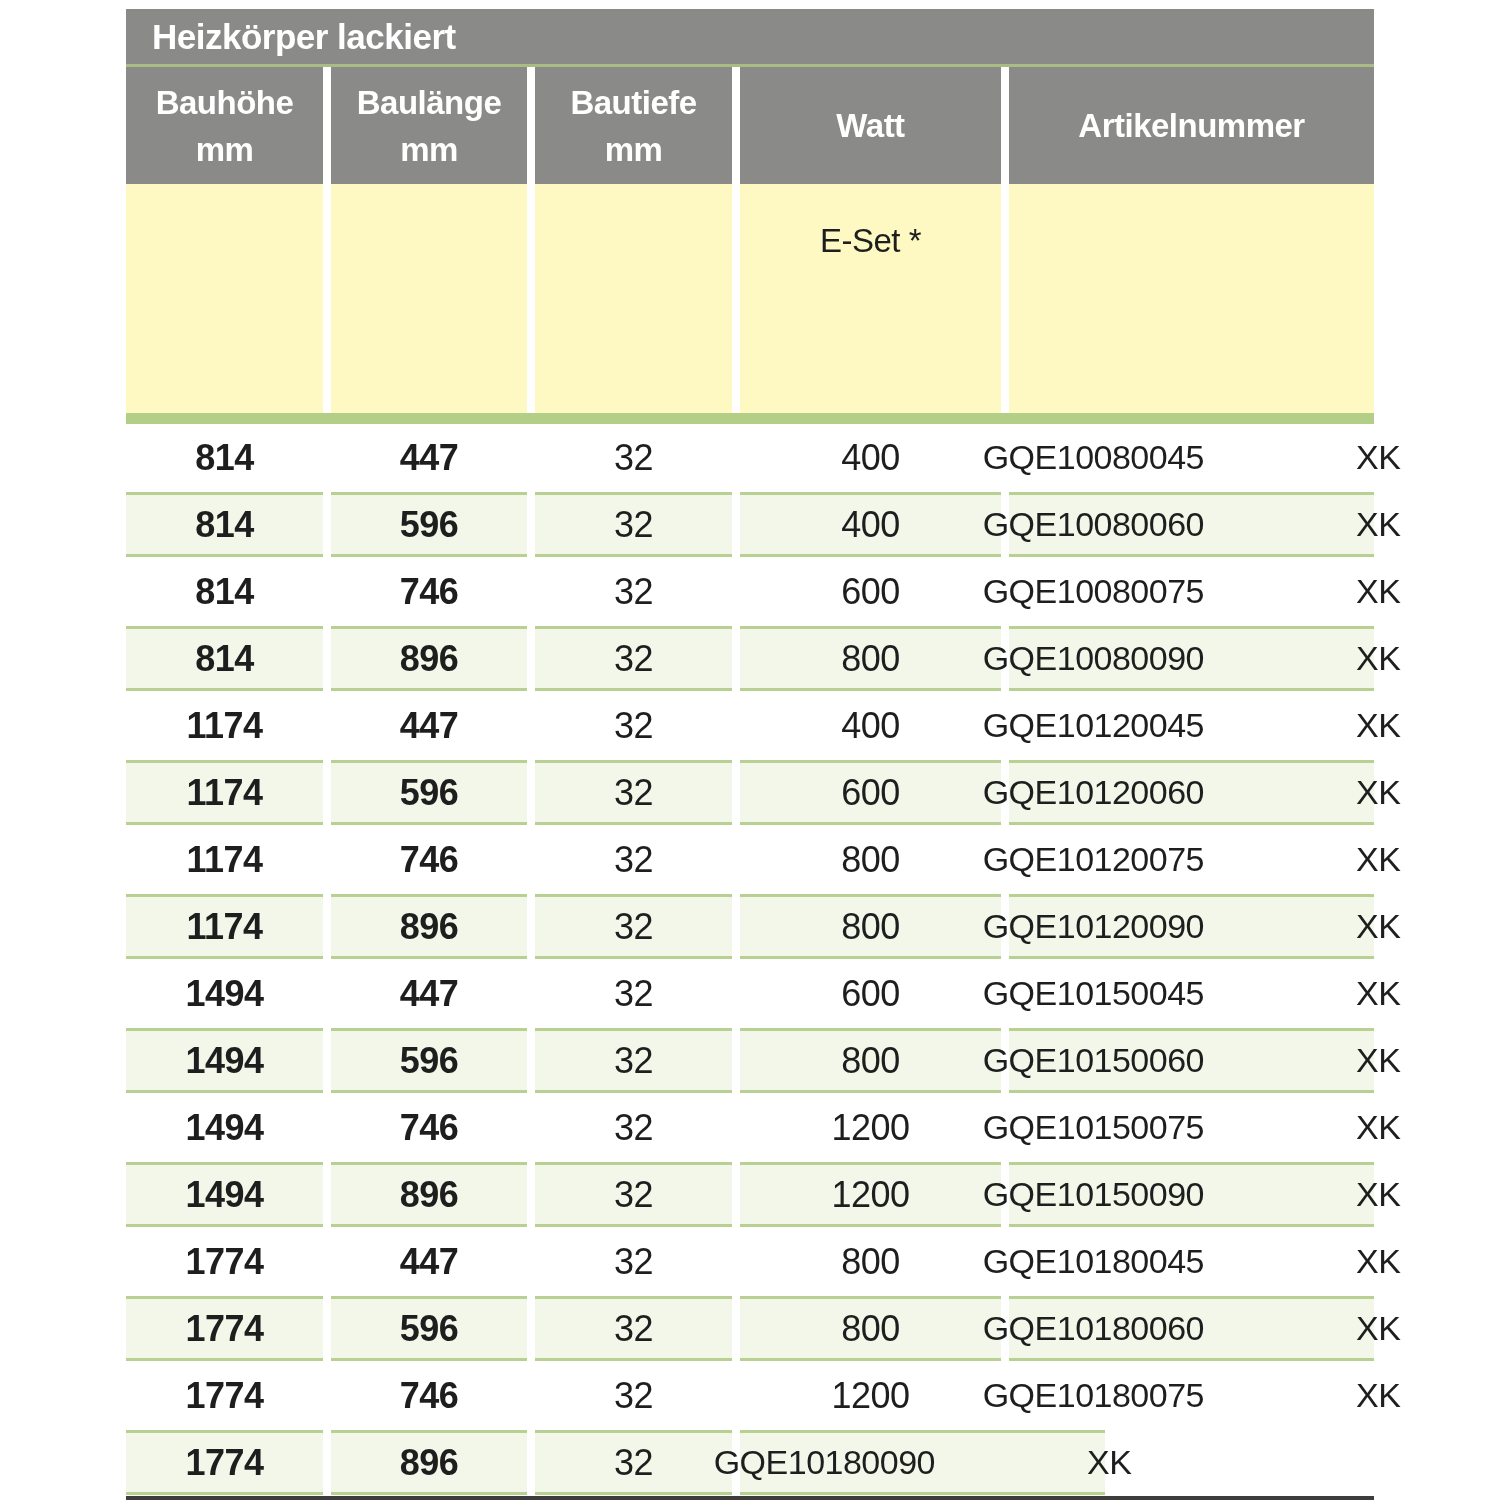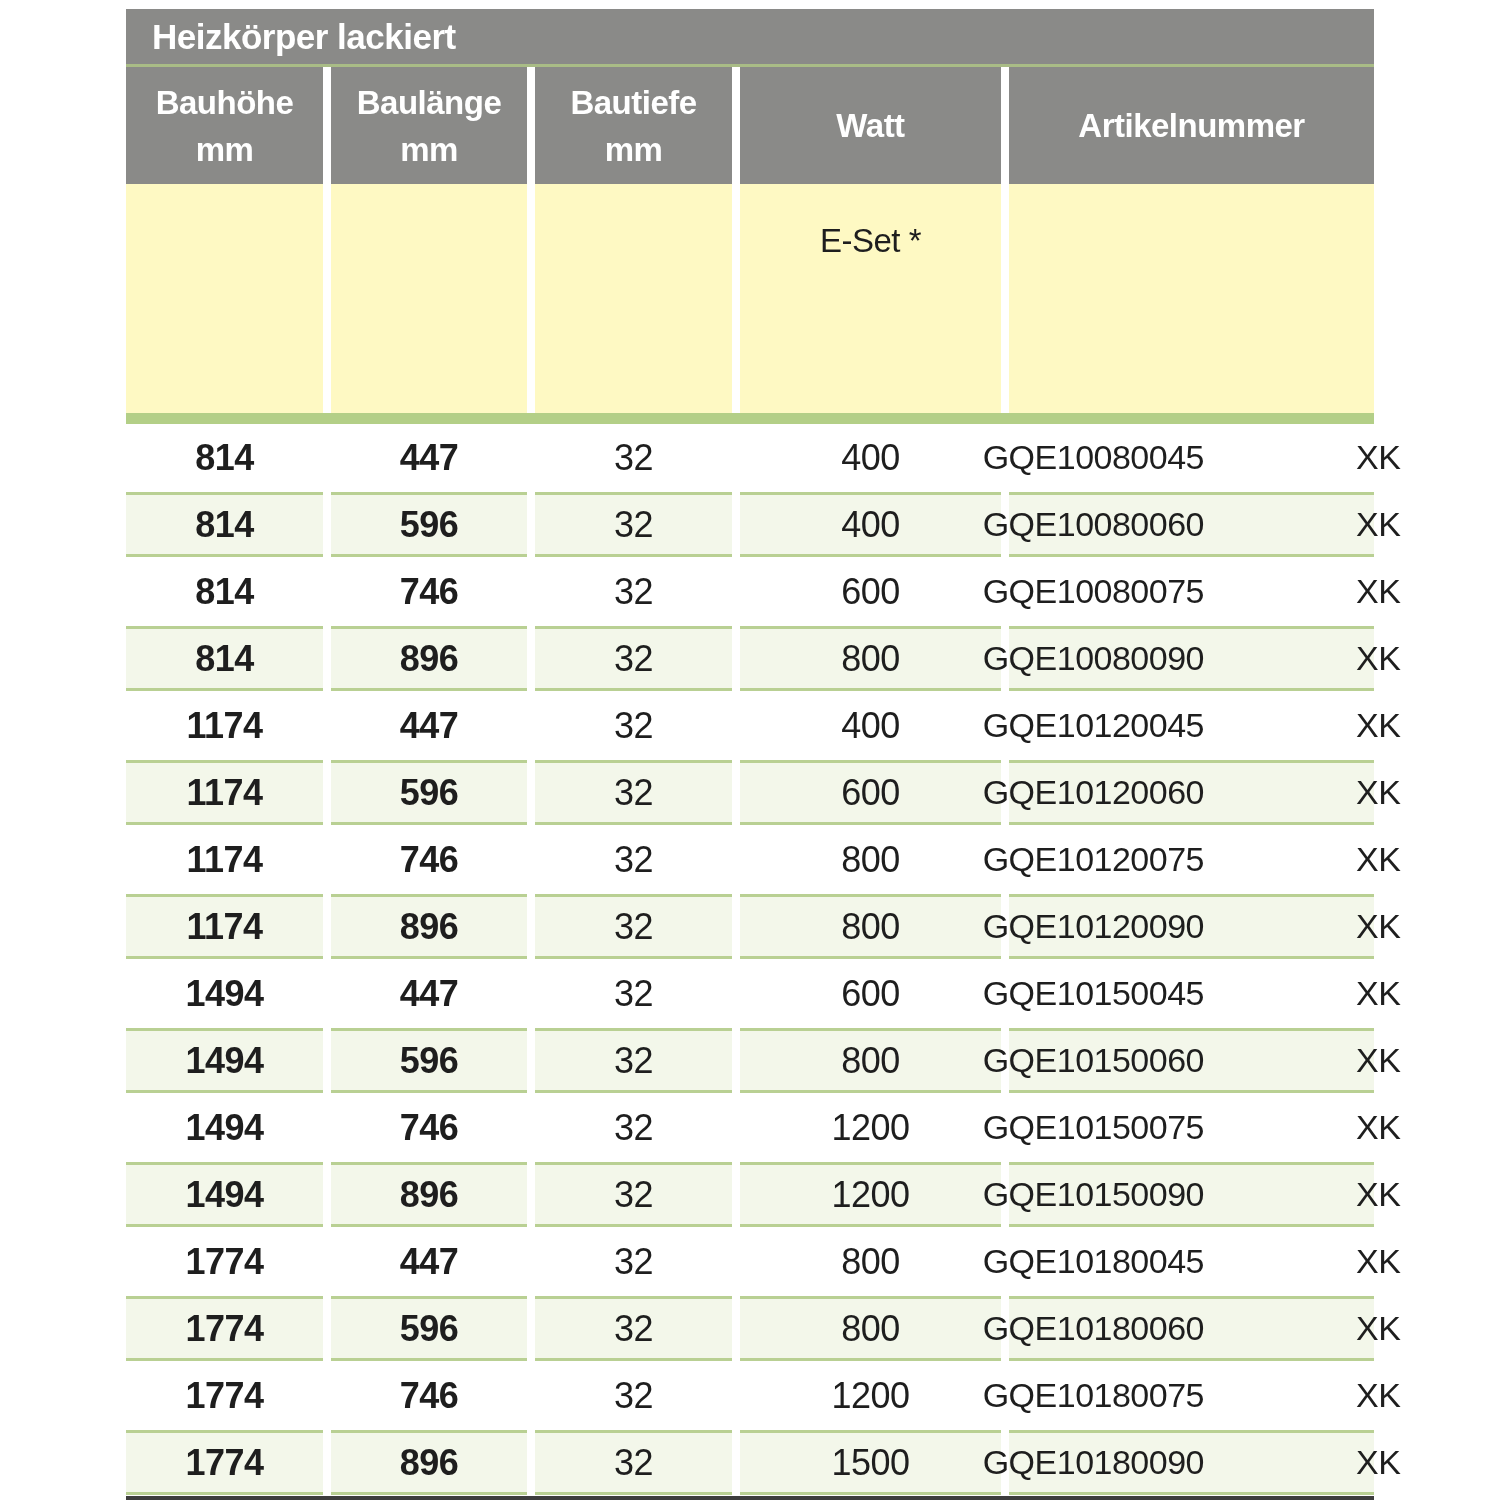--- a/index.html
+++ b/index.html
@@ -340,21 +340,20 @@
           <span>GQE10180075</span>
           <span class="dot"></span>
           <span class="dot"></span>
           <span class="suffix">XK</span>
         </div>
       </div>
       <div class="trow shaded">
         <div class="cell c1 bold">1774</div>
         <div class="cell c2 bold">896</div>
         <div class="cell c3">32</div>
-        <div class="cell c4">1500</div>
         <div class="cell c5 art">
           <span>GQE10180090</span>
           <span class="dot"></span>
           <span class="dot"></span>
           <span class="suffix">XK</span>
         </div>
       </div>
     </div>
 
   <div class="bottom-line"></div>

